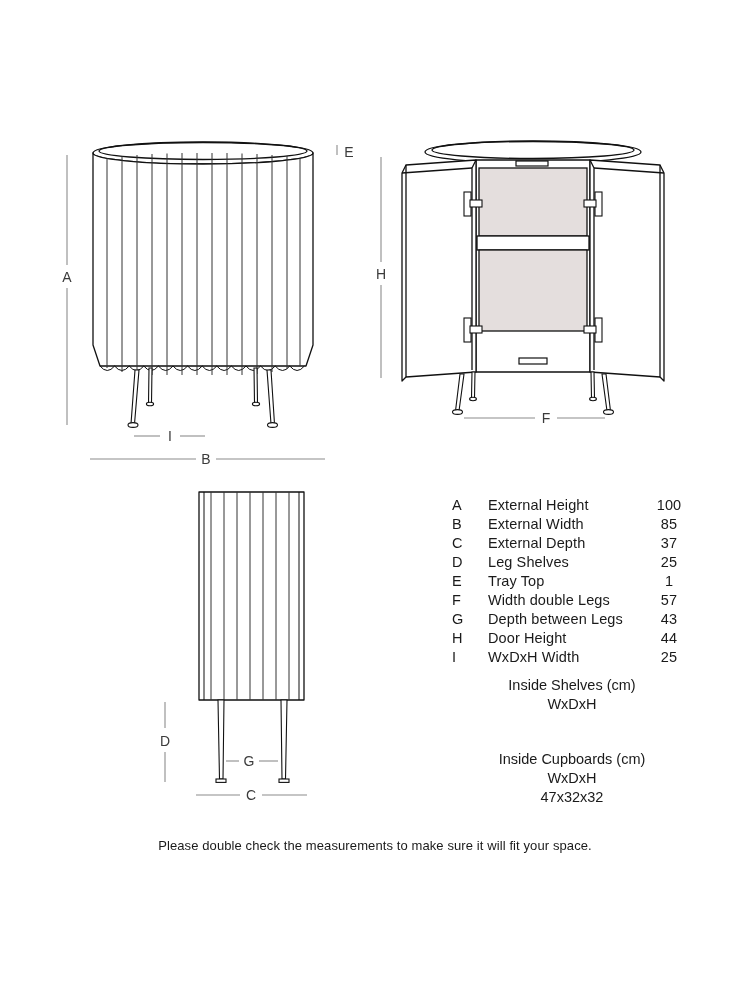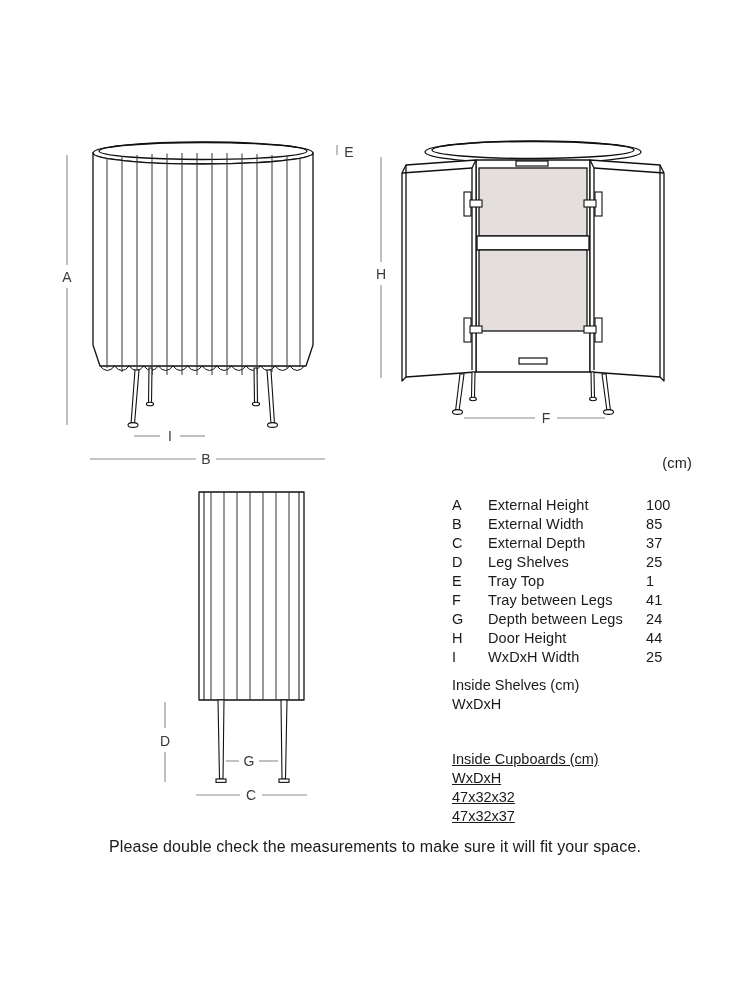--- a/index.html
+++ b/index.html
@@ -52,38 +52,39 @@
     width: 36px;
     flex: none;
   }
   .row .label {
     flex: 1 1 auto;
     margin-top: 10px;
   }
   .row .value {
     width: 46px;
     flex: none;
-    text-align: left;
+    text-align: center;
   }
   .block {
     position: absolute;
     left: 452px;
     width: 240px;
+    text-align: center;
     font-size: 14.5px;
     line-height: 19px;
   }
   .block-shelves { top: 676px; }
-  .block-cupboards { top: 750px; text-decoration: underline; }
+  .block-cupboards { top: 750px; }
   .footer-note {
     position: absolute;
     left: 0;
     top: 838px;
     width: 750px;
     text-align: center;
-    font-size: 16px;
+    font-size: 13px;
     letter-spacing: .1px;
   }
   .dim-label {
     font-family: "Liberation Sans", sans-serif;
     font-size: 14px;
     fill: #3b3b3b;
   }
 </style>
 </head>
 <body>
@@ -279,21 +280,20 @@
       </g>
 
       <g>
         <path class="dimline" d="M 196 795 L 240 795"></path>
         <path class="dimline" d="M 262 795 L 307 795"></path>
         <text class="dim-label" x="251" y="800" text-anchor="middle">C</text>
       </g>
     </g>
   </svg>
 
-  <div class="unit-header">(cm)</div>
 
   <div class="rows">
     <div class="row">
       <span class="key">A</span>
       <span class="label">External Height</span>
       <span class="value">100</span>
     </div>
     <div class="row">
       <span class="key">B</span>
       <span class="label">External Width</span>
@@ -309,27 +309,27 @@
       <span class="label">Leg Shelves</span>
       <span class="value">25</span>
     </div>
     <div class="row">
       <span class="key">E</span>
       <span class="label">Tray Top</span>
       <span class="value">1</span>
     </div>
     <div class="row">
       <span class="key">F</span>
-      <span class="label">Tray between Legs</span>
-      <span class="value">41</span>
+      <span class="label">Width double Legs</span>
+      <span class="value">57</span>
     </div>
     <div class="row">
       <span class="key">G</span>
       <span class="label">Depth between Legs</span>
-      <span class="value">24</span>
+      <span class="value">43</span>
     </div>
     <div class="row">
       <span class="key">H</span>
       <span class="label">Door Height</span>
       <span class="value">44</span>
     </div>
     <div class="row">
       <span class="key">I</span>
       <span class="label">WxDxH Width</span>
       <span class="value">25</span>
@@ -338,18 +338,17 @@
 
   <div class="block block-shelves">
     <div>Inside Shelves (cm)</div>
     <div>WxDxH</div>
   </div>
 
   <div class="block block-cupboards">
     <div>Inside Cupboards (cm)</div>
     <div>WxDxH</div>
     <div>47x32x32</div>
-    <div>47x32x37</div>
   </div>
 
   <div class="footer-note">Please double check the measurements to make sure it will fit your space.</div>
 
 </div>
 
 </body></html>

